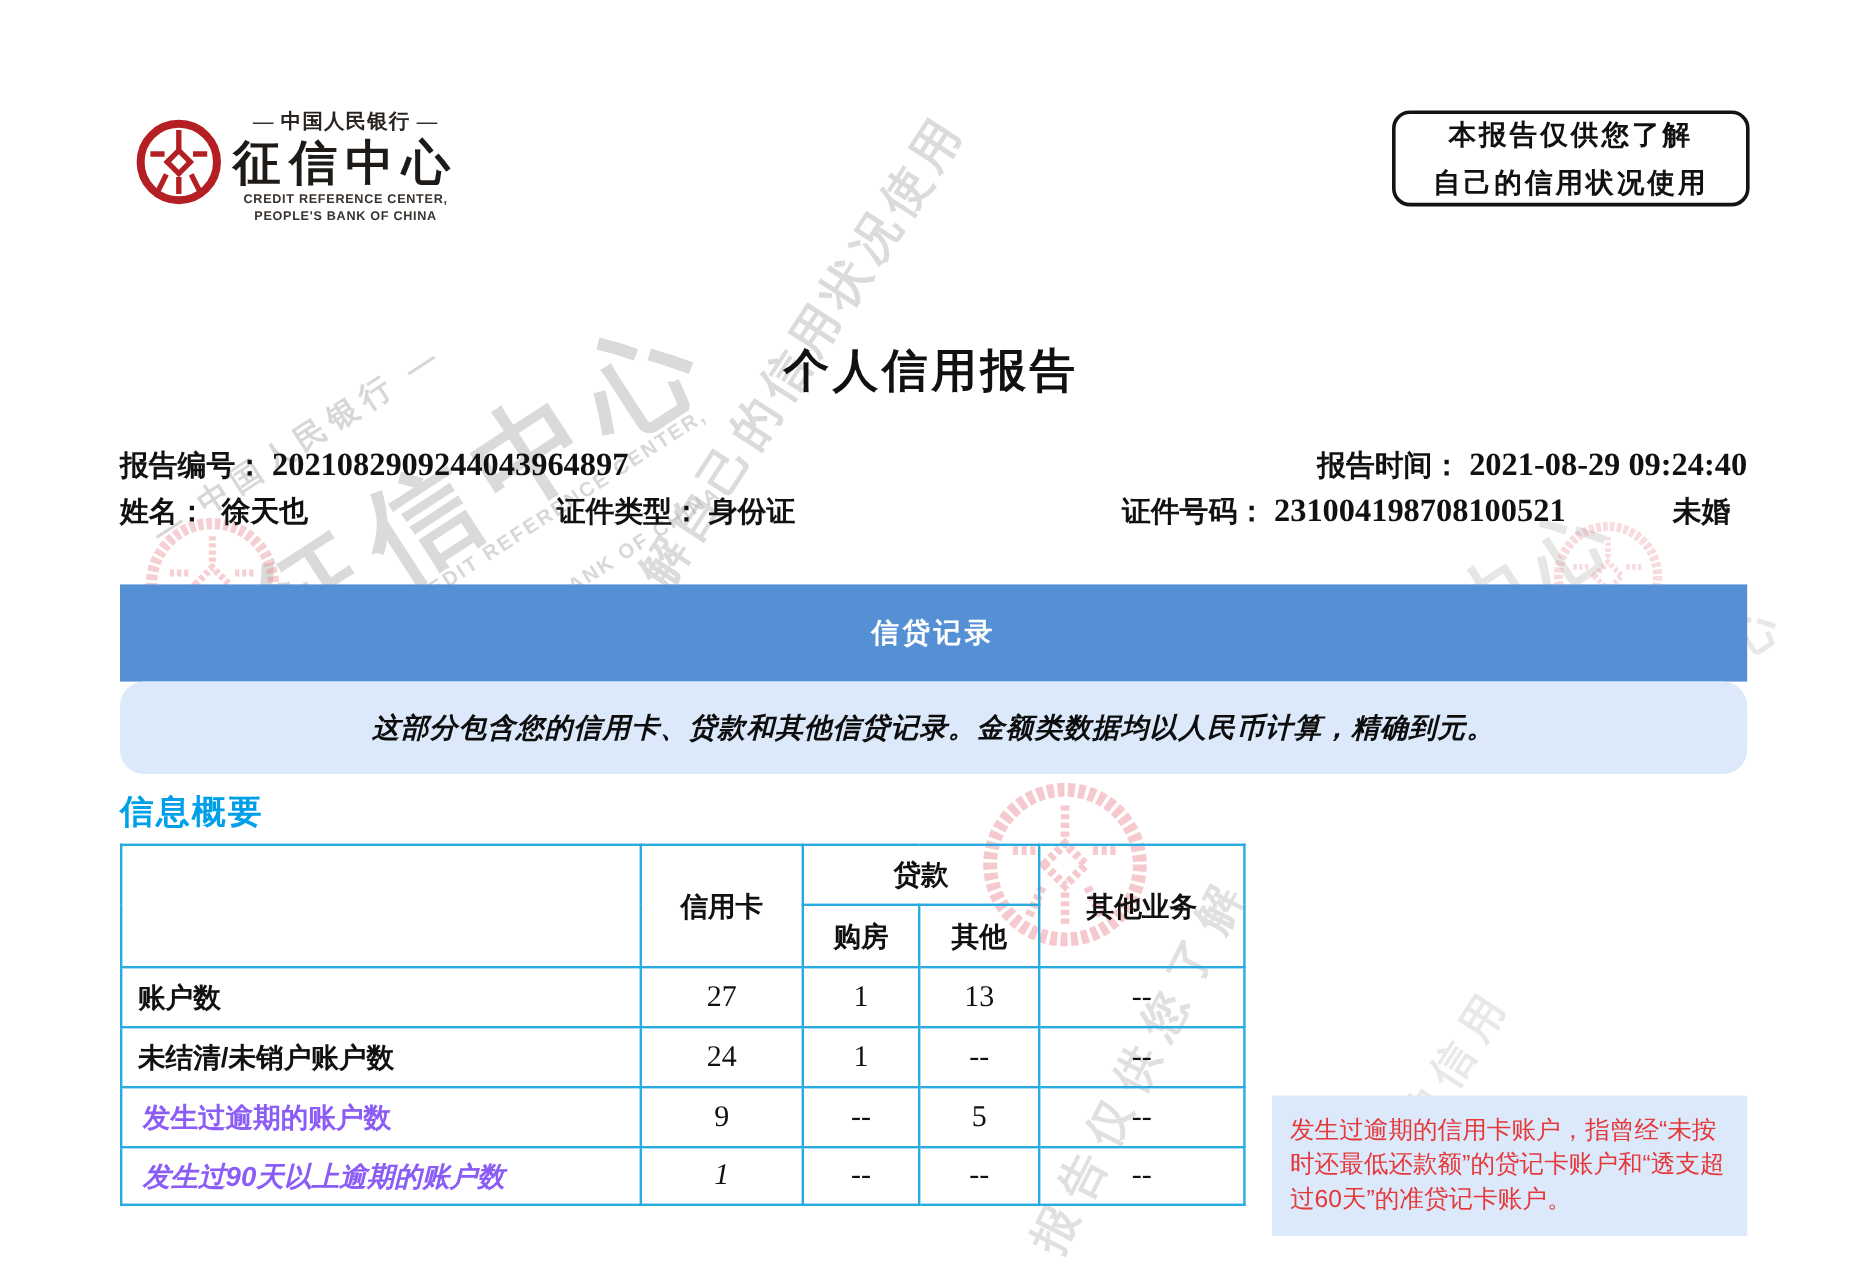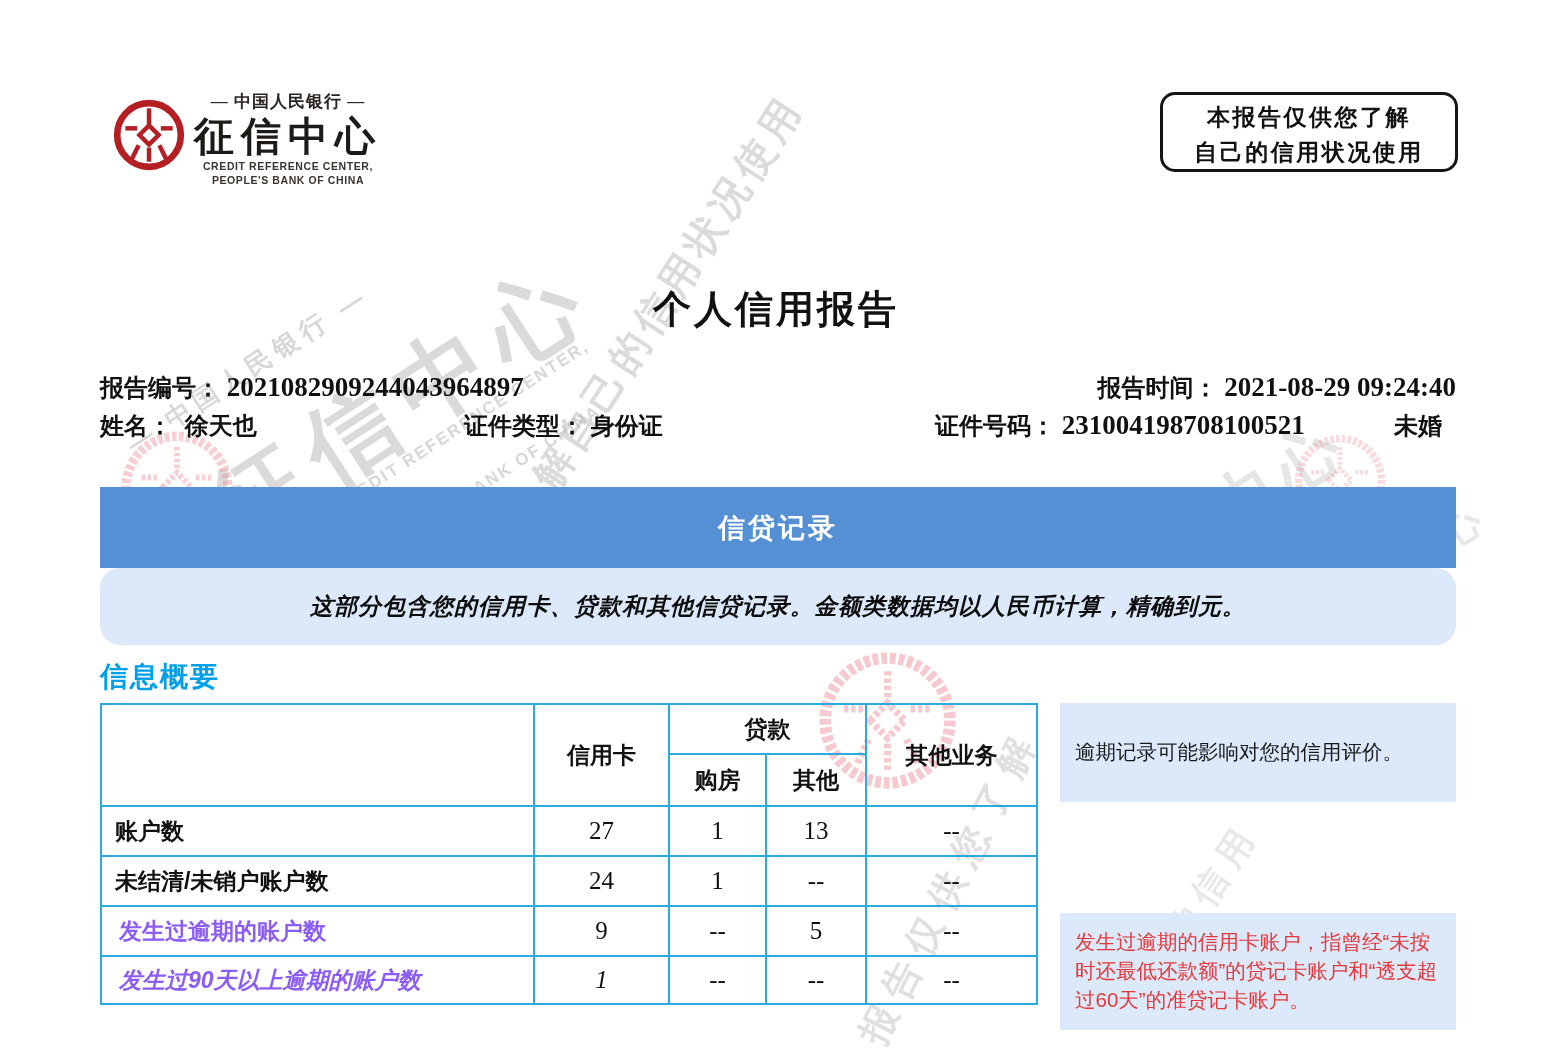--- a/index.html
+++ b/index.html
@@ -16,32 +16,32 @@
   
   .logo-emblem{position:absolute;left:112px;top:98px;width:74px;height:74px;color:#b41f24;}
   .logo-text{position:absolute;left:188px;top:90px;width:200px;text-align:center;}
   .logo-bank{font-size:17px;font-weight:700;letter-spacing:1px;color:#2b2420;
              font-family:"Liberation Serif",serif;}
   .logo-center{font-size:40px;font-weight:900;letter-spacing:7px;line-height:1.15;color:#1d1a17;}
   .logo-eng{font-size:10.5px;font-weight:700;letter-spacing:.6px;color:#3a332e;line-height:1.35;}
   .notice-box{
     position:absolute;left:1160px;top:92px;width:298px;height:80px;
     border:3px solid #141414;border-radius:15px;box-sizing:border-box;
-    display:flex;flex-direction:column;justify-content:flex-end;align-items:center;
+    display:flex;flex-direction:column;justify-content:space-between;align-items:center;
     font-size:23px;font-weight:800;letter-spacing:2.5px;line-height:1.5;color:#111;
   }
   
   .report-title{position:absolute;left:0;top:284px;width:100%;text-align:center;
     font-size:38px;font-weight:700;letter-spacing:3px;}
   .meta{font-size:24px;font-weight:700;white-space:nowrap;text-align:center;}
   .meta .val-num{font-family:"Liberation Serif",serif;font-size:27px;font-weight:600;}
   
   .banner{position:absolute;left:100px;top:487px;width:1356px;height:81px;background:#5590d5;
     display:flex;align-items:center;justify-content:center;
-    color:#fff;font-size:27px;font-weight:600;letter-spacing:3px;}
+    color:#fff;font-size:23px;font-weight:600;letter-spacing:3px;}
   .subbanner{position:absolute;left:100px;top:568px;width:1356px;height:77px;background:#dce9fa;
     display:flex;align-items:center;justify-content:center;
     font-size:23px;font-weight:700;font-style:italic;letter-spacing:1px;color:#0d0d0d;border-radius:20px;}
   .section-heading{position:absolute;left:100px;top:658px;
     font-size:28px;font-weight:800;letter-spacing:2px;color:#00a0e9;}
   
   .summary-table{position:absolute;left:100px;top:703px;border-collapse:collapse;
     table-layout:fixed;width:936px;background:transparent;}
   .summary-table td{border:2px solid #29abe2;text-align:center;vertical-align:middle;
     padding:0;overflow:hidden;}
@@ -213,16 +213,15 @@
     <tr style="height:48px;font-style:italic;" class="red">
       <td class="rowlabel">发生过90天以上逾期的账户数</td>
       <td class="num">1</td>
       <td class="num">--</td>
       <td class="num">--</td>
       <td class="num">--</td>
     </tr>
   </tbody>
     </table>
 
-  <div class="note fg" style="top:703px;height:99px;">逾期记录可能影响对您的信用评价。</div>
   <div class="note fg red" style="top:913px;height:117px;">发生过逾期的信用卡账户，指曾经“未按时还最低还款额”的贷记卡账户和“透支超过60天”的准贷记卡账户。</div>
 
 </div>
 
 </body></html>

